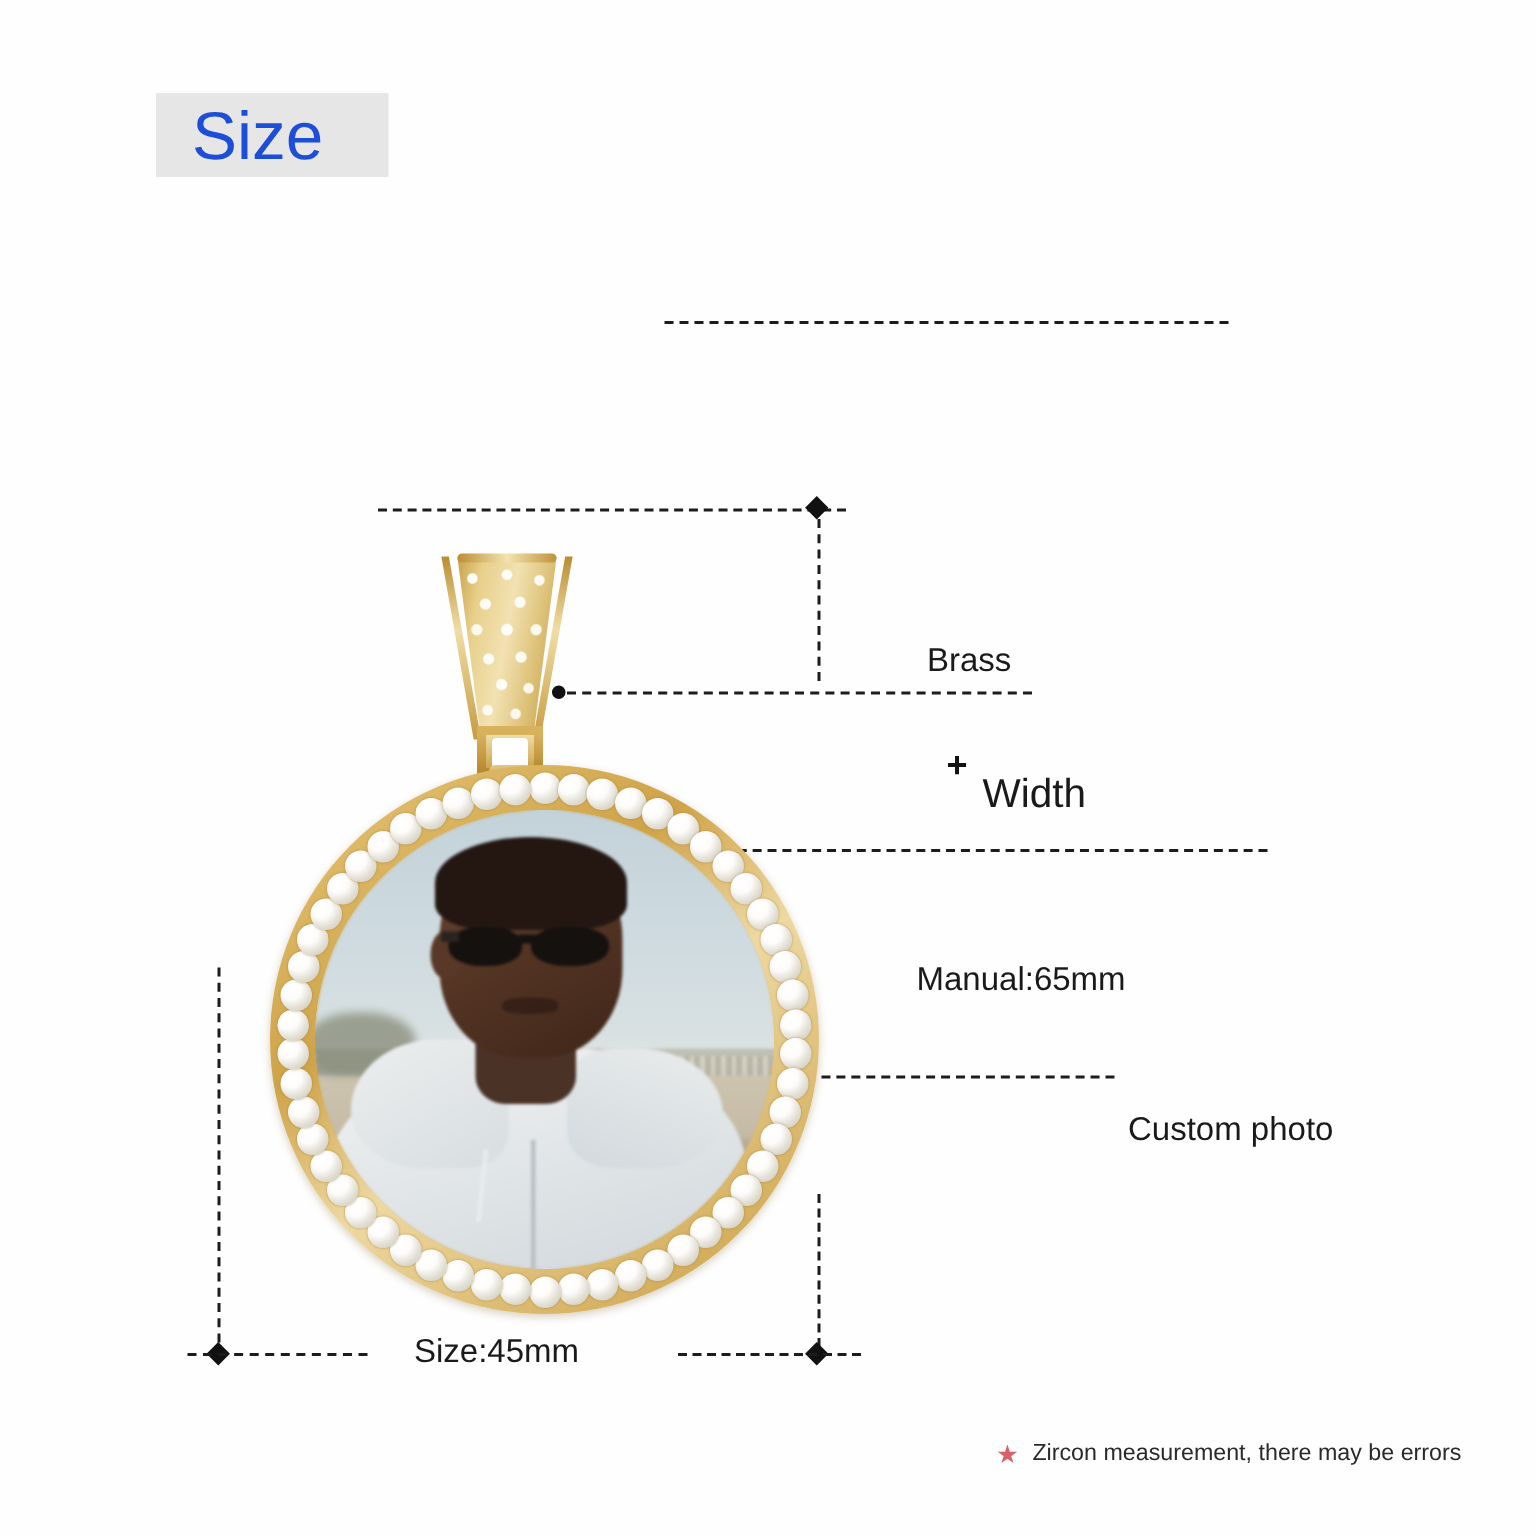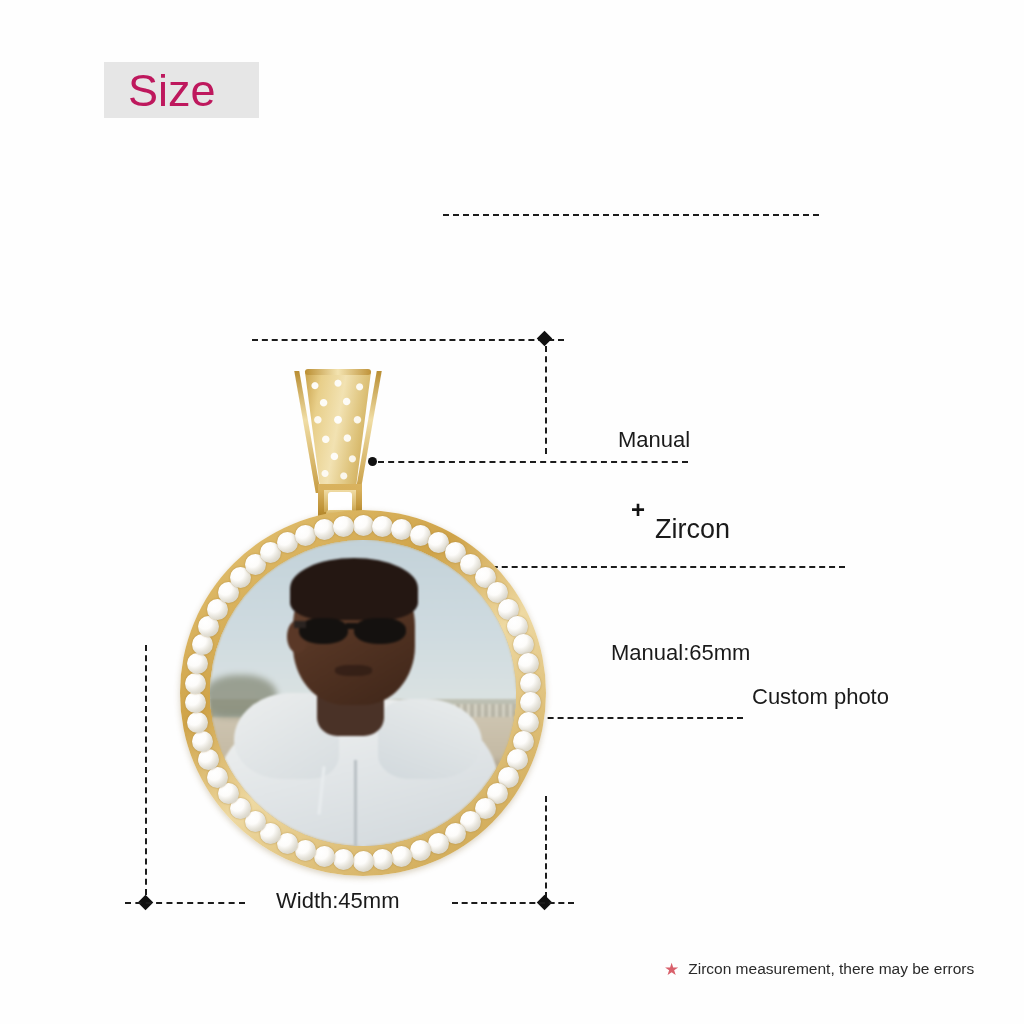--- a/index.html
+++ b/index.html
@@ -24,37 +24,37 @@
     width: 155px;
     height: 56px;
     background: #e6e6e6;
   }
   #size-header-text {
     position: absolute;
     left: 128px;
     top: 66px;
     font-size: 45px;
     font-weight: 400;
-    color: #be185d;
+    color: #1d4ed8;
     letter-spacing: 0px;
     line-height: 50px;
   }
 
   
   .label {
     position: absolute;
     color: #1a1a1a;
     white-space: nowrap;
     font-family: "Liberation Sans", sans-serif;
   }
 
   #lbl-length { left: 538px; top: 176px; font-size: 22px; }
   #lbl-brass  { left: 618px; top: 427px; font-size: 22px; }
   #lbl-height { left: 611px; top: 640px; font-size: 22px; }
-  #lbl-photo  { left: 752px; top: 684px; font-size: 22px; }
+  #lbl-photo  { left: 752px; top: 740px; font-size: 22px; }
   #lbl-width  { left: 276px; top: 888px; font-size: 22px; }
 
   
   #lbl-zircon {
     left: 630px;
     top: 514px;
     display: flex;
     align-items: baseline;
   }
   #zircon-aaa {
@@ -472,36 +472,36 @@
   <div id="dash-right-lower" class="dash-v"></div>
   <div id="cross-bottom-right" class="cross"></div>
   <div id="dash-bottom-right" class="dash-h"></div>
 
   <div id="dash-left-v" class="dash-v"></div>
   <div id="cross-bottom-left" class="cross"></div>
   <div id="dash-bottom-left" class="dash-h"></div>
 
   <div id="dot-brass" class="dot"></div>
   <div id="dash-brass" class="dash-h"></div>
-  <div id="lbl-brass" class="label">Manual</div>
+  <div id="lbl-brass" class="label">Brass</div>
 
   <div id="dot-zircon" class="dot"></div>
   <div id="dash-zircon" class="dash-h"></div>
   <div id="lbl-zircon" class="label">
       <span id="zircon-plus">+</span>
-      <span id="zircon-word">Zircon</span>
+      <span id="zircon-word">Width</span>
   </div>
 
   <div id="lbl-height" class="label">Manual:65mm</div>
 
   <div id="dot-photo" class="dot"></div>
   <div id="dash-photo" class="dash-h"></div>
   <div id="lbl-photo" class="label">Custom photo</div>
 
-  <div id="lbl-width" class="label">Width:45mm</div>
+  <div id="lbl-width" class="label">Size:45mm</div>
 
   <div id="pendant">
 
     <div id="bail-wrap">
       <div id="bail-body"></div>
       <div id="bail-rail-l"></div>
       <div id="bail-rail-r"></div>
       <div id="bail-cap"></div>
     </div>
 

